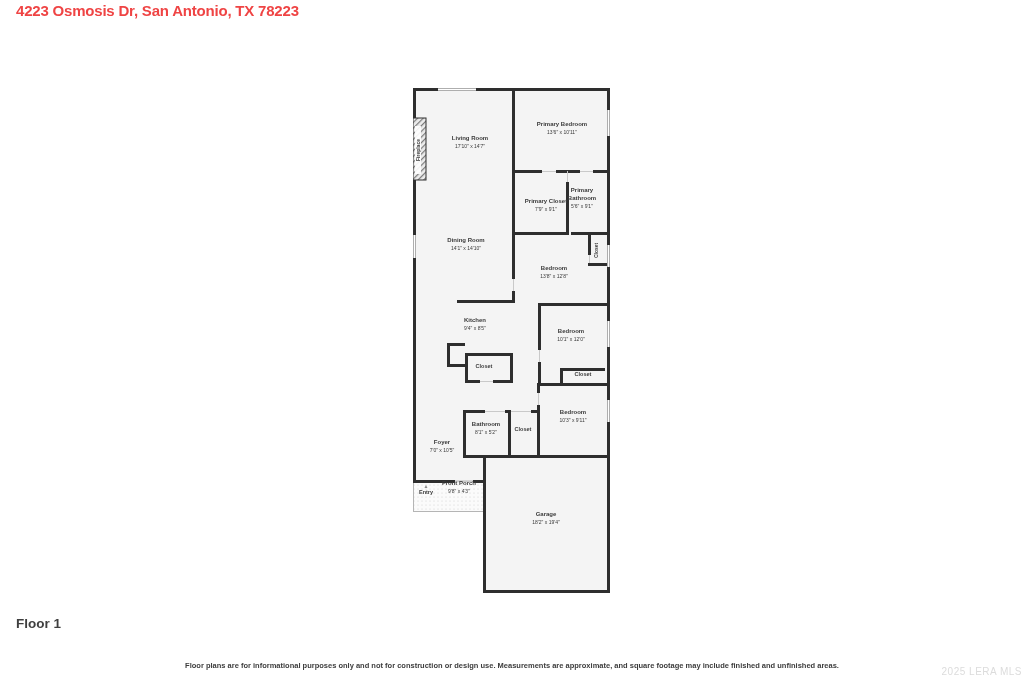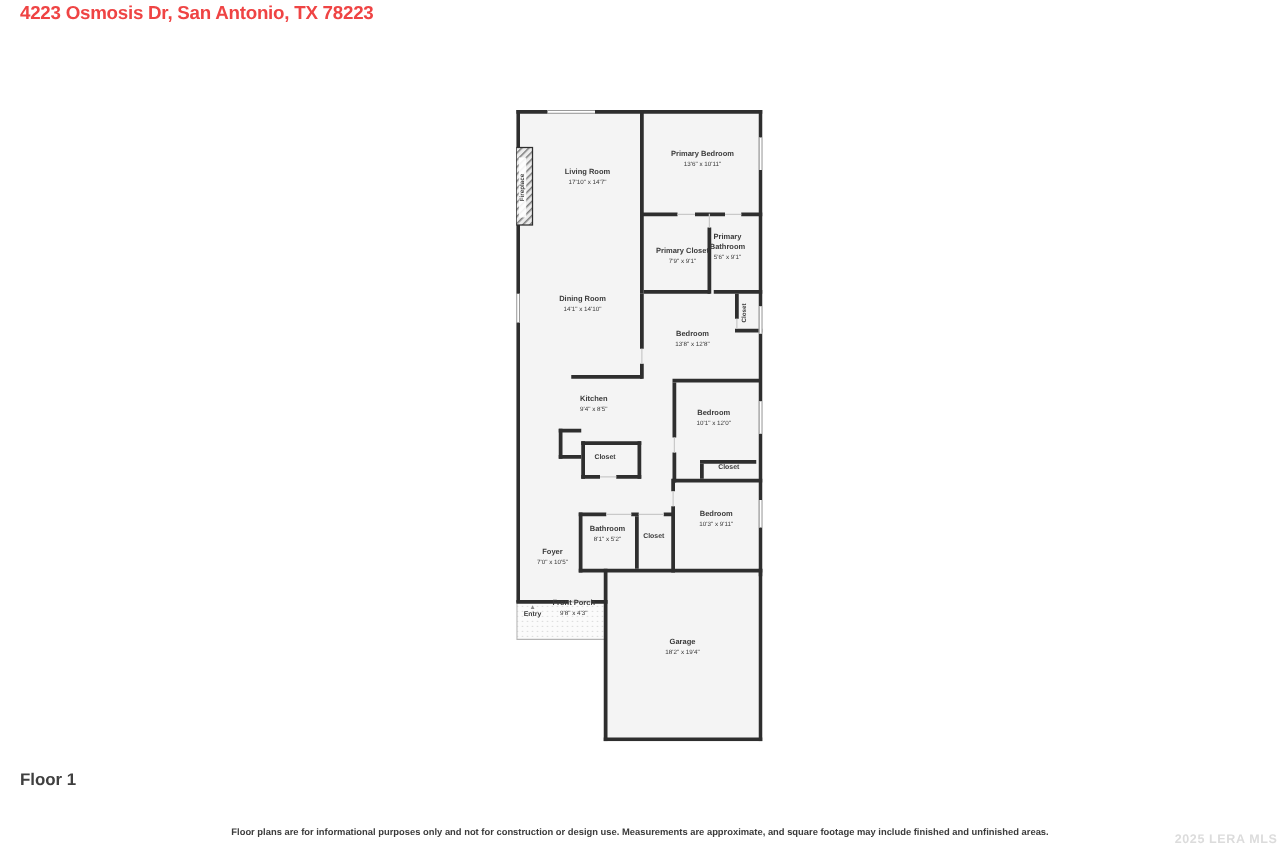--- a/index.html
+++ b/index.html
@@ -12,21 +12,21 @@
     color:#ef4444;letter-spacing:-0.2px;
   }
   .floor-label{
     position:absolute;left:16px;top:596px;font-size:13.5px;font-weight:700;color:#3f3f3f;margin-top:20px;
   }
   .disclaimer{
     position:absolute;left:0;top:661px;width:1024px;text-align:center;
     font-size:7.5px;font-weight:700;color:#3c3c3c;
   }
   .watermark{
-    position:absolute;right:2px;top:666px;font-size:10px;font-weight:700;
+    position:absolute;right:2px;top:666px;font-size:10px;font-weight:400;
     color:#dcdcdc;letter-spacing:0.5px;
   }
   .plan{
     position:absolute;left:413px;top:88px;width:197px;height:505px;
   }
   .plan svg{position:absolute;left:0;top:0;}
   .rl{position:absolute;text-align:center;color:#3a3a3a;line-height:1.3;z-index:5;}
   .rn{font-size:6px;font-weight:700;display:block;}
   .rd{font-size:5px;display:block;}
   .vert{

